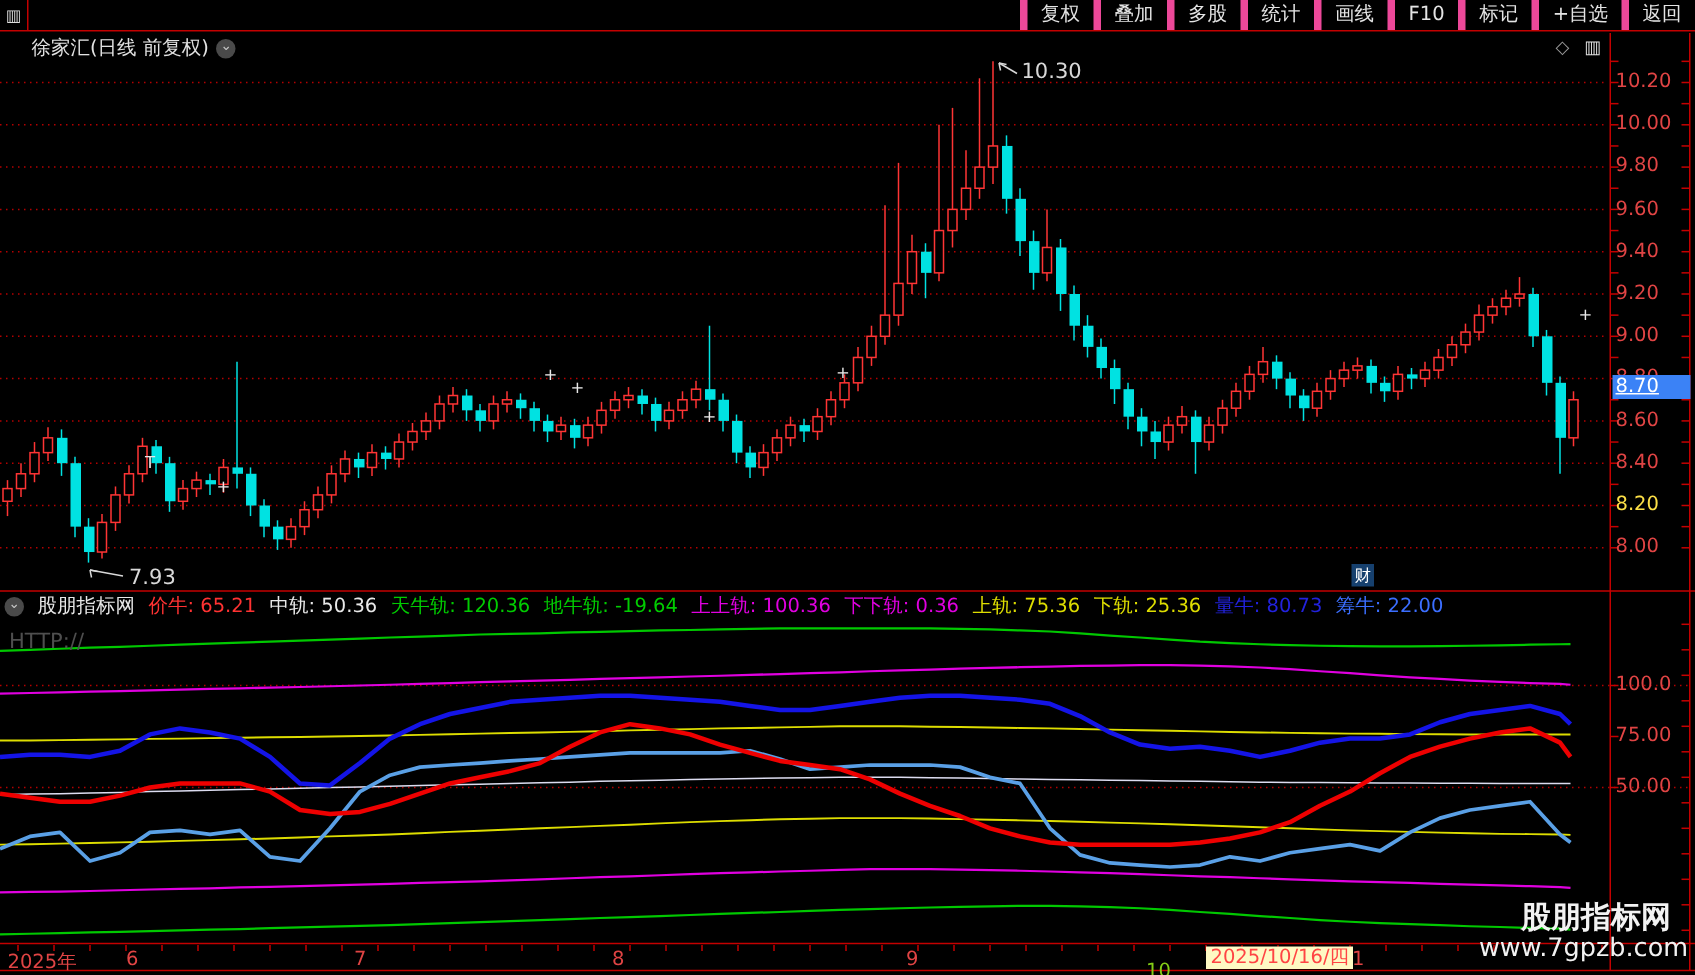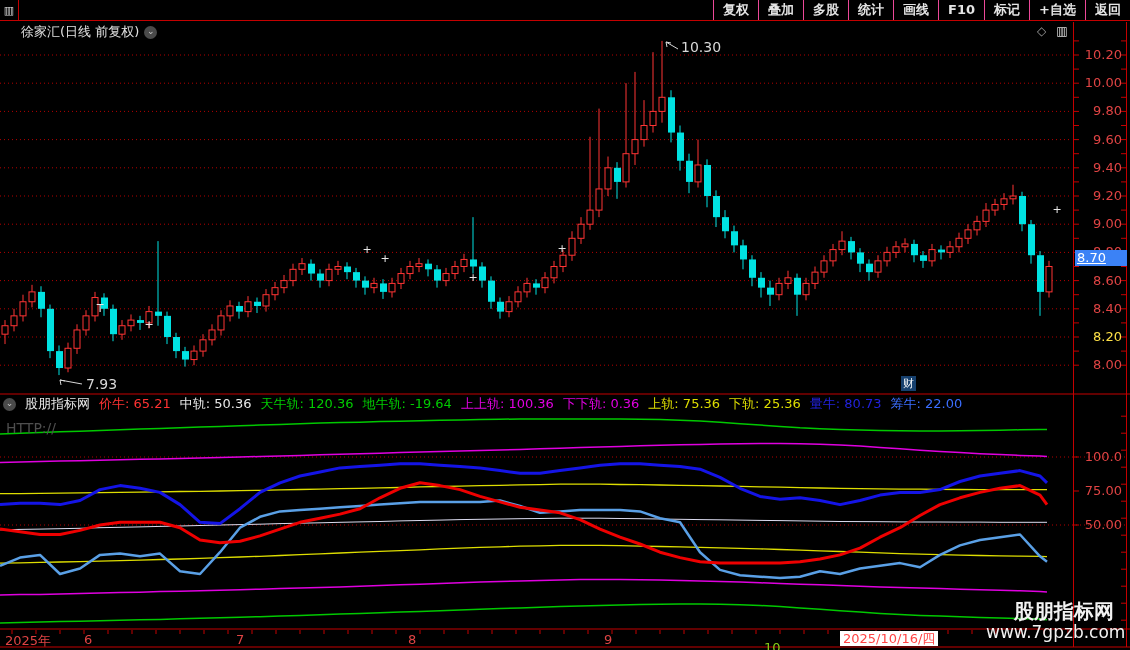--- a/index.html
+++ b/index.html
@@ -7,36 +7,36 @@
           font-family:"DejaVu Sans","Liberation Sans",sans-serif;}
   
   .topbar{position:absolute;top:0;left:0;right:0;height:20px;border-bottom:1px solid #c40000;
           display:flex;align-items:center;background:#000;z-index:10;}
   .layoutbox{width:18px;height:20px;border-right:1px solid #c40000;display:flex;align-items:center;
              justify-content:center;color:#ddd;font-size:11px;}
   .periods{display:flex;gap:15px;margin-left:9px;font-size:13px;color:#dedede;white-space:nowrap;}
   .periods .p{cursor:default;}
   .periods .active{color:#00dddd;}
   .rbtns{position:absolute;right:0;top:0;height:20px;display:flex;font-size:13px;color:#e4e4e4;}
-  .rbtns .b{padding:0 9px;line-height:20px;border-left:1px solid #ec4899;white-space:nowrap;font-weight:bold;}
+  .rbtns .b{padding:0 9px;line-height:20px;border-left:5px solid #ec4899;white-space:nowrap;}
   
   .titlerow{position:absolute;top:23px;left:5px;display:flex;align-items:center;gap:5px;z-index:6;}
   .title{font-size:13px;color:#e2e2e2;margin-left:16px;}
   .circ{width:13px;height:13px;border-radius:50%;background:#4a4a4a;color:#c8c8c8;font-size:9px;
         line-height:11px;text-align:center;display:inline-block;}
   .titleicons{position:absolute;top:24px;left:1037px;display:flex;gap:10px;z-index:6;
               font-size:12px;color:#999;}
   .titleicons .w{color:#ddd;}
   
   .indhead{position:absolute;top:395px;left:3px;display:flex;align-items:center;gap:9px;z-index:6;
            font-size:13px;white-space:nowrap;}
   .indhead .src{color:#e8e8e8;}
   .fld{letter-spacing:0;}
   
-  .ptick,.itick{position:absolute;left:1077px;width:45px;text-align:right;font-size:13px;z-index:5;}
+  .ptick,.itick{position:absolute;left:1077px;width:45px;text-align:left;font-size:13px;z-index:5;}
   .mlab{position:absolute;font-size:13px;z-index:5;}
   .pricetag{position:absolute;left:1075px;width:50px;height:16px;z-index:7;color:#fff;
             font-size:13px;line-height:16px;padding-left:2px;}
   .datetag{position:absolute;top:631px;height:15px;z-index:7;font-size:13px;line-height:15px;
            padding:0 3px;}
   .caitag{position:absolute;left:901px;top:376px;width:15px;height:15px;z-index:6;color:#fff;
           font-size:11px;line-height:15px;text-align:center;}
   
   .wm-http{position:absolute;left:6px;top:420px;font-size:14px;color:#4e4e4e;z-index:4;}
   .wm-brand{position:absolute;left:1014px;top:598px;font-size:20px;font-weight:bold;color:#f2f2f2;z-index:8;}
@@ -462,21 +462,21 @@
       <text x="100" y="312" fill="#e8e8e8" font-size="11" text-anchor="middle" font-family="DejaVu Sans,sans-serif">T</text>
       <text x="149" y="328" fill="#e8e8e8" font-size="11" text-anchor="middle" font-family="DejaVu Sans,sans-serif">+</text>
       <text x="367" y="253" fill="#e8e8e8" font-size="11" text-anchor="middle" font-family="DejaVu Sans,sans-serif">+</text>
       <text x="385" y="262" fill="#e8e8e8" font-size="11" text-anchor="middle" font-family="DejaVu Sans,sans-serif">+</text>
       <text x="473" y="281" fill="#e8e8e8" font-size="11" text-anchor="middle" font-family="DejaVu Sans,sans-serif">+</text>
       <text x="562" y="252" fill="#e8e8e8" font-size="11" text-anchor="middle" font-family="DejaVu Sans,sans-serif">+</text>
       <text x="1057" y="213" fill="#e8e8e8" font-size="11" text-anchor="middle" font-family="DejaVu Sans,sans-serif">+</text>
     </svg>
 
   <div class="pricetag" style="top: 249.5px; background: #3b82f6; text-decoration: underline;">8.70</div>
-  <div class="datetag" id="datetag" style="left: 840px; background: #ffffff; color: rgb(255, 68, 68);">2025/10/16/四</div>
+  <div class="datetag" id="datetag" style="left: 804px; background: #fef9c3; color: rgb(255, 68, 68);">2025/10/16/四</div>
   <div class="caitag" style="background: rgb(22, 64, 110);">财</div>
 
   <div class="wm-http">HTTP://</div>
   <div class="wm-brand">股朋指标网</div>
   <div class="wm-site">www.7gpzb.com</div>
 
 <div class="ptick" style="top: 47px; color: rgb(224, 68, 68);">10.20</div>
     <div class="ptick" style="top: 75.2px; color: rgb(224, 68, 68);">10.00</div>
     <div class="ptick" style="top: 103.4px; color: rgb(224, 68, 68);">9.80</div>
     <div class="ptick" style="top: 131.6px; color: rgb(224, 68, 68);">9.60</div>

